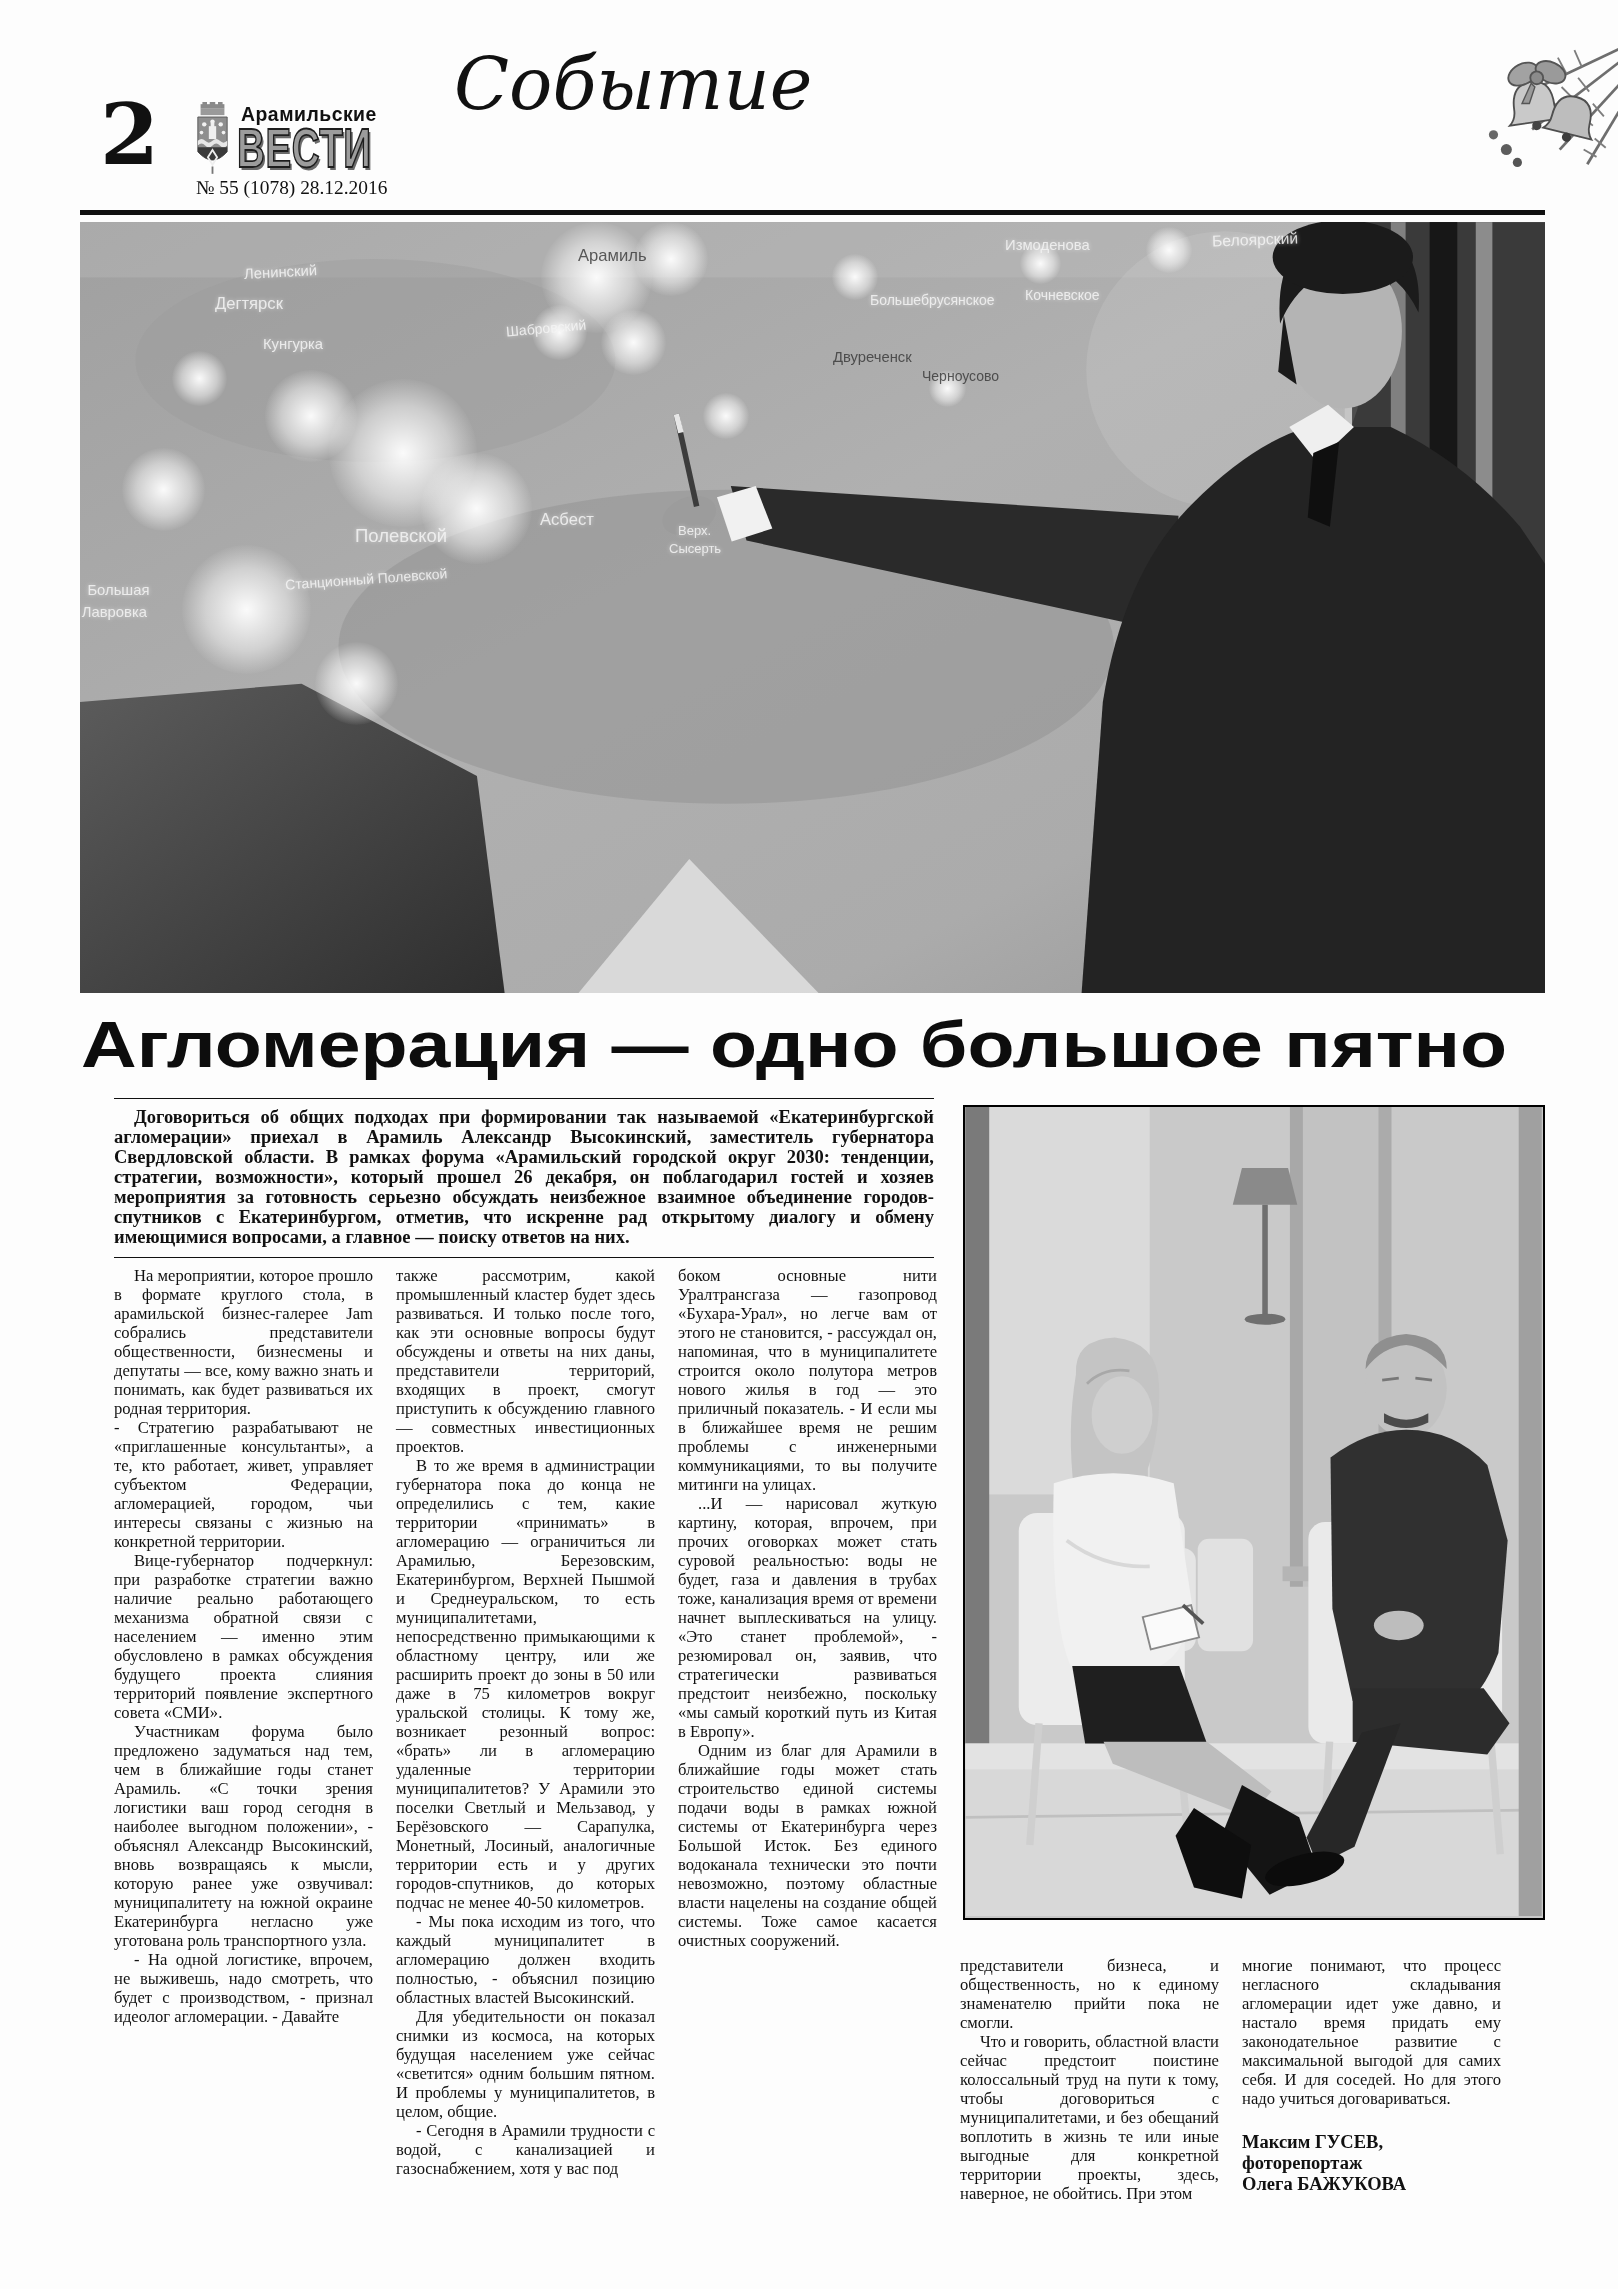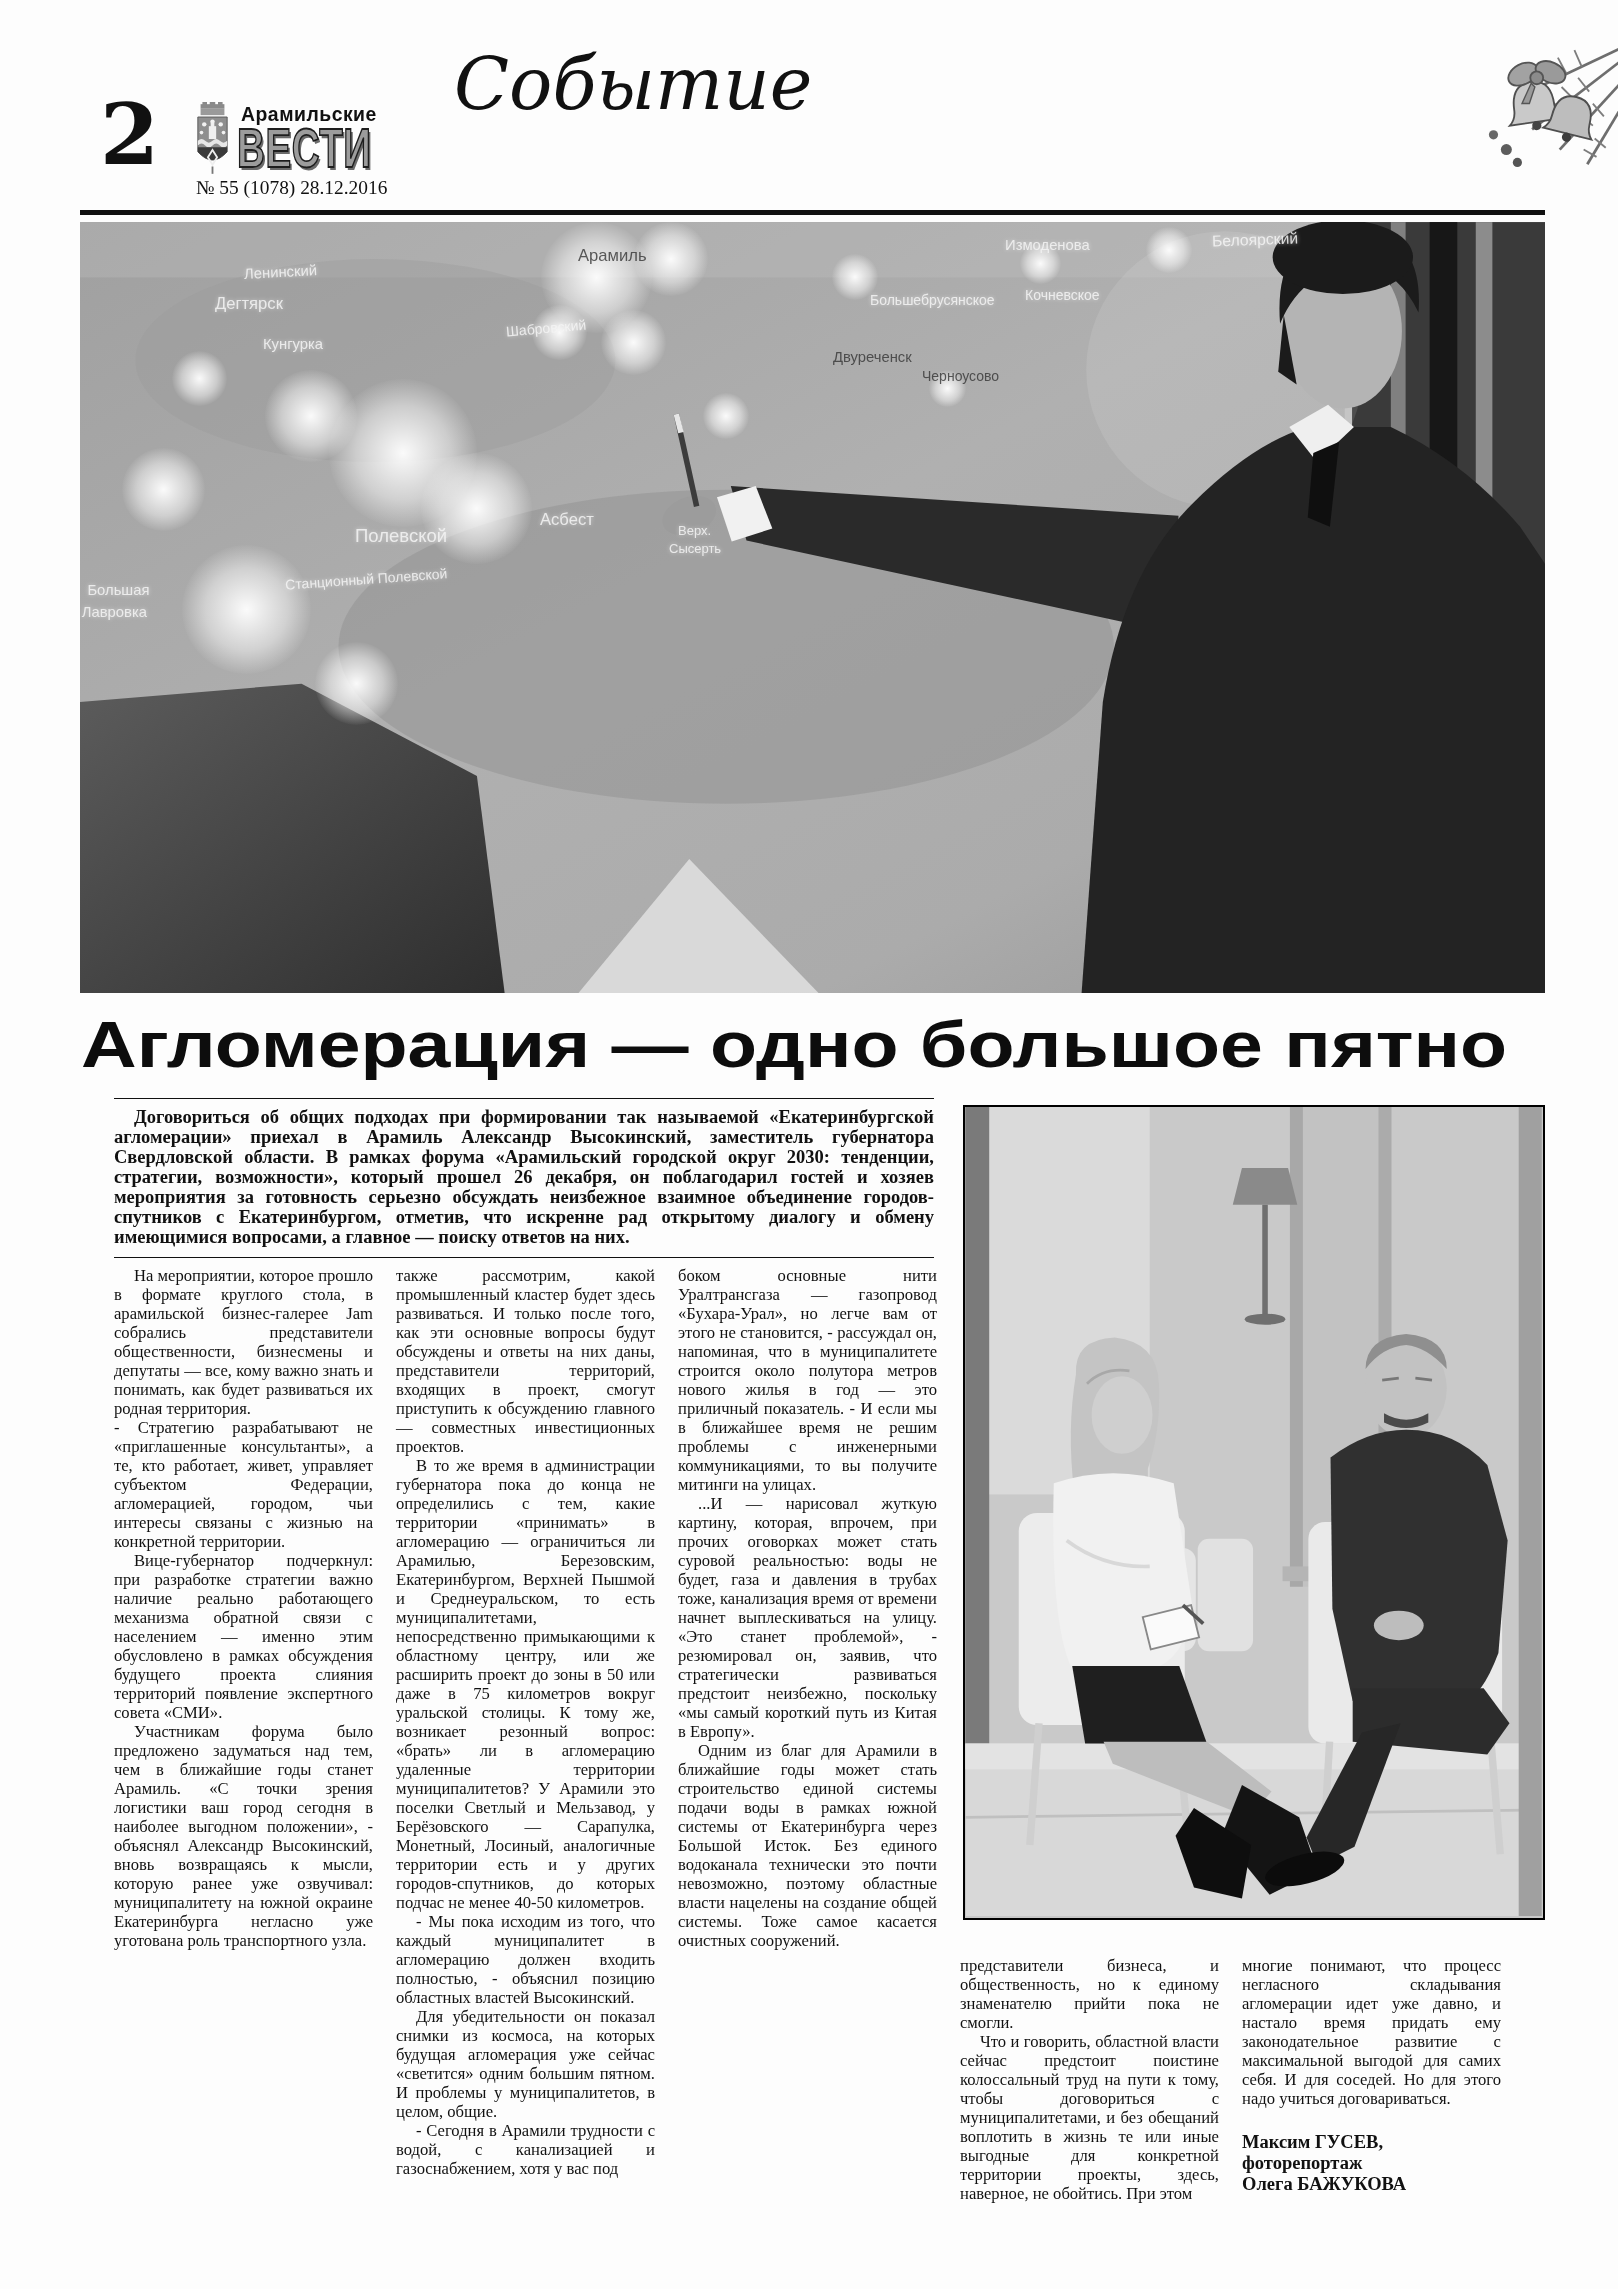--- a/index.html
+++ b/index.html
@@ -272,26 +272,27 @@
       <rect x="600" width="25" height="877" fill="#a0a0a0"></rect>
     </svg>
   </div>
 
   <div class="columns">
       <div class="col">
         <p>На мероприятии, которое прошло в формате круглого стола, в арамильской бизнес-галерее Jam собрались представители общественности, бизнесмены и депутаты — все, кому важно знать и понимать, как будет развиваться их родная территория.</p>
         <p class="noind">- Стратегию разрабатывают не «приглашенные консультанты», а те, кто работает, живет, управляет субъектом Федерации, агломерацией, городом, чьи интересы связаны с жизнью на конкретной территории.</p>
         <p>Вице-губернатор подчеркнул: при разработке стратегии важно наличие реально работающего механизма обратной связи с населением — именно этим обусловлено в рамках обсуждения будущего проекта слияния территорий появление экспертного совета «СМИ».</p>
         <p>Участникам форума было предложено задуматься над тем, чем в ближайшие годы станет Арамиль. «С точки зрения логистики ваш город сегодня в наиболее выгодном положении», - объяснял Александр Высокинский, вновь возвращаясь к мысли, которую ранее уже озвучивал: муниципалитету на южной окраине Екатеринбурга негласно уже уготована роль транспортного узла.</p>
+        <p>- На одной логистике, впрочем, не выживешь, надо смотреть, что будет с производством, - признал идеолог агломерации. - Давайте</p>
       </div>
       <div class="col">
         <p class="noind">также рассмотрим, какой промышленный кластер будет здесь развиваться. И только после того, как эти основные вопросы будут обсуждены и ответы на них даны, представители территорий, входящих в проект, смогут приступить к обсуждению главного — совместных инвестиционных проектов.</p>
         <p>В то же время в администрации губернатора пока до конца не определились с тем, какие территории «принимать» в агломерацию — ограничиться ли Арамилью, Березовским, Екатеринбургом, Верхней Пышмой и Среднеуральском, то есть муниципалитетами, непосредственно примыкающими к областному центру, или же расширить проект до зоны в 50 или даже в 75 километров вокруг уральской столицы. К тому же, возникает резонный вопрос: «брать» ли в агломерацию удаленные территории муниципалитетов? У Арамили это поселки Светлый и Мельзавод, у Берёзовского — Сарапулка, Монетный, Лосиный, аналогичные территории есть и у других городов-спутников, до которых подчас не менее 40-50 километров.</p>
         <p>- Мы пока исходим из того, что каждый муниципалитет в агломерацию должен входить полностью, - объяснил позицию областных властей Высокинский.</p>
-        <p>Для убедительности он показал снимки из космоса, на которых будущая агломерация уже сейчас «светится» одним большим пятном. И проблемы у муниципалитетов, в целом, общие.</p>
+        <p>Для убедительности он показал снимки из космоса, на которых будущая населением уже сейчас «светится» одним большим пятном. И проблемы у муниципалитетов, в целом, общие.</p>
         <p>- Сегодня в Арамили трудности с водой, с канализацией и газоснабжением, хотя у вас под</p>
       </div>
       <div class="col">
         <p class="noind">боком основные нити Уралтрансгаза — газопровод «Бухара-Урал», но легче вам от этого не становится, - рассуждал он, напоминая, что в муниципалитете строится около полутора метров нового жилья в год — это приличный показатель. - И если мы в ближайшее время не решим проблемы с инженерными коммуникациями, то вы получите митинги на улицах.</p>
         <p>...И — нарисовал жуткую картину, которая, впрочем, при прочих оговорках может стать суровой реальностью: воды не будет, газа и давления в трубах тоже, канализация время от времени начнет выплескиваться на улицу. «Это станет проблемой», - резюмировал он, заявив, что стратегически развиваться предстоит неизбежно, поскольку «мы самый короткий путь из Китая в Европу».</p>
         <p>Одним из благ для Арамили в ближайшие годы может стать строительство единой системы подачи воды в рамках южной системы от Екатеринбурга через Большой Исток. Без единого водоканала технически это почти невозможно, поэтому областные власти нацелены на создание общей системы. Тоже самое касается очистных сооружений.</p>
       </div>
       <div class="col lower">
         <p class="noind">представители бизнеса, и общественность, но к единому знаменателю прийти пока не смогли.</p>
         <p>Что и говорить, областной власти сейчас предстоит поистине колоссальный труд на пути к тому, чтобы договориться с муниципалитетами, и без обещаний воплотить в жизнь те или иные выгодные для конкретной территории проекты, здесь, наверное, не обойтись. При этом</p>

